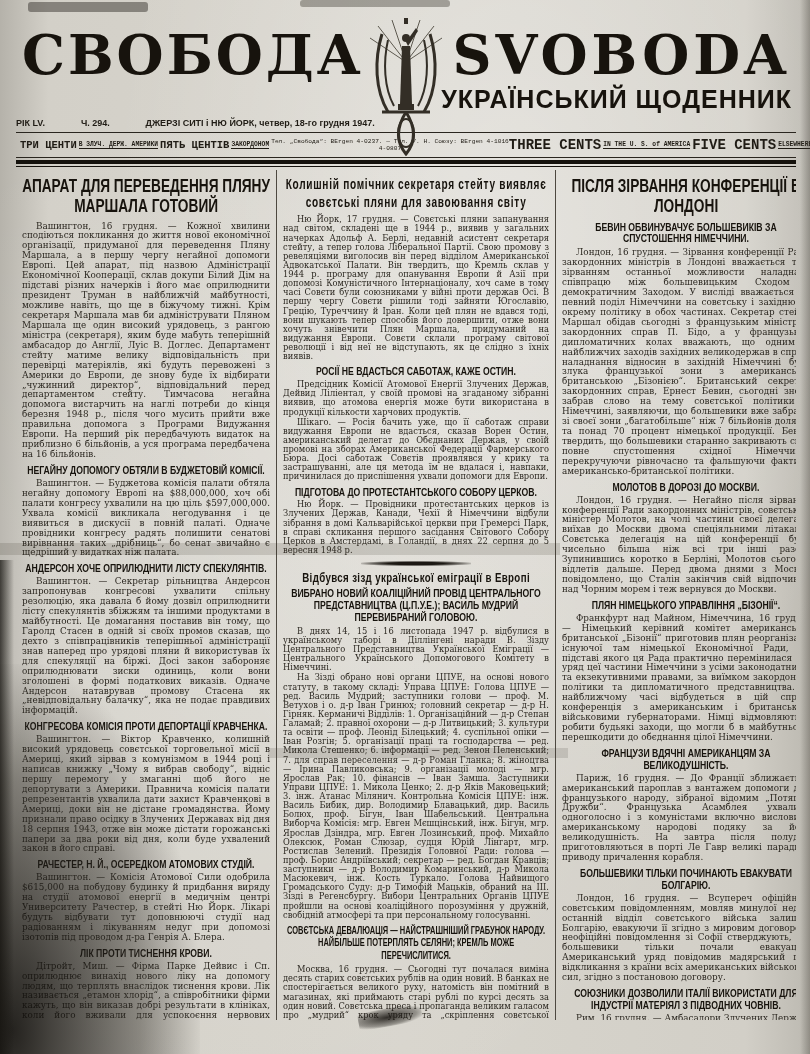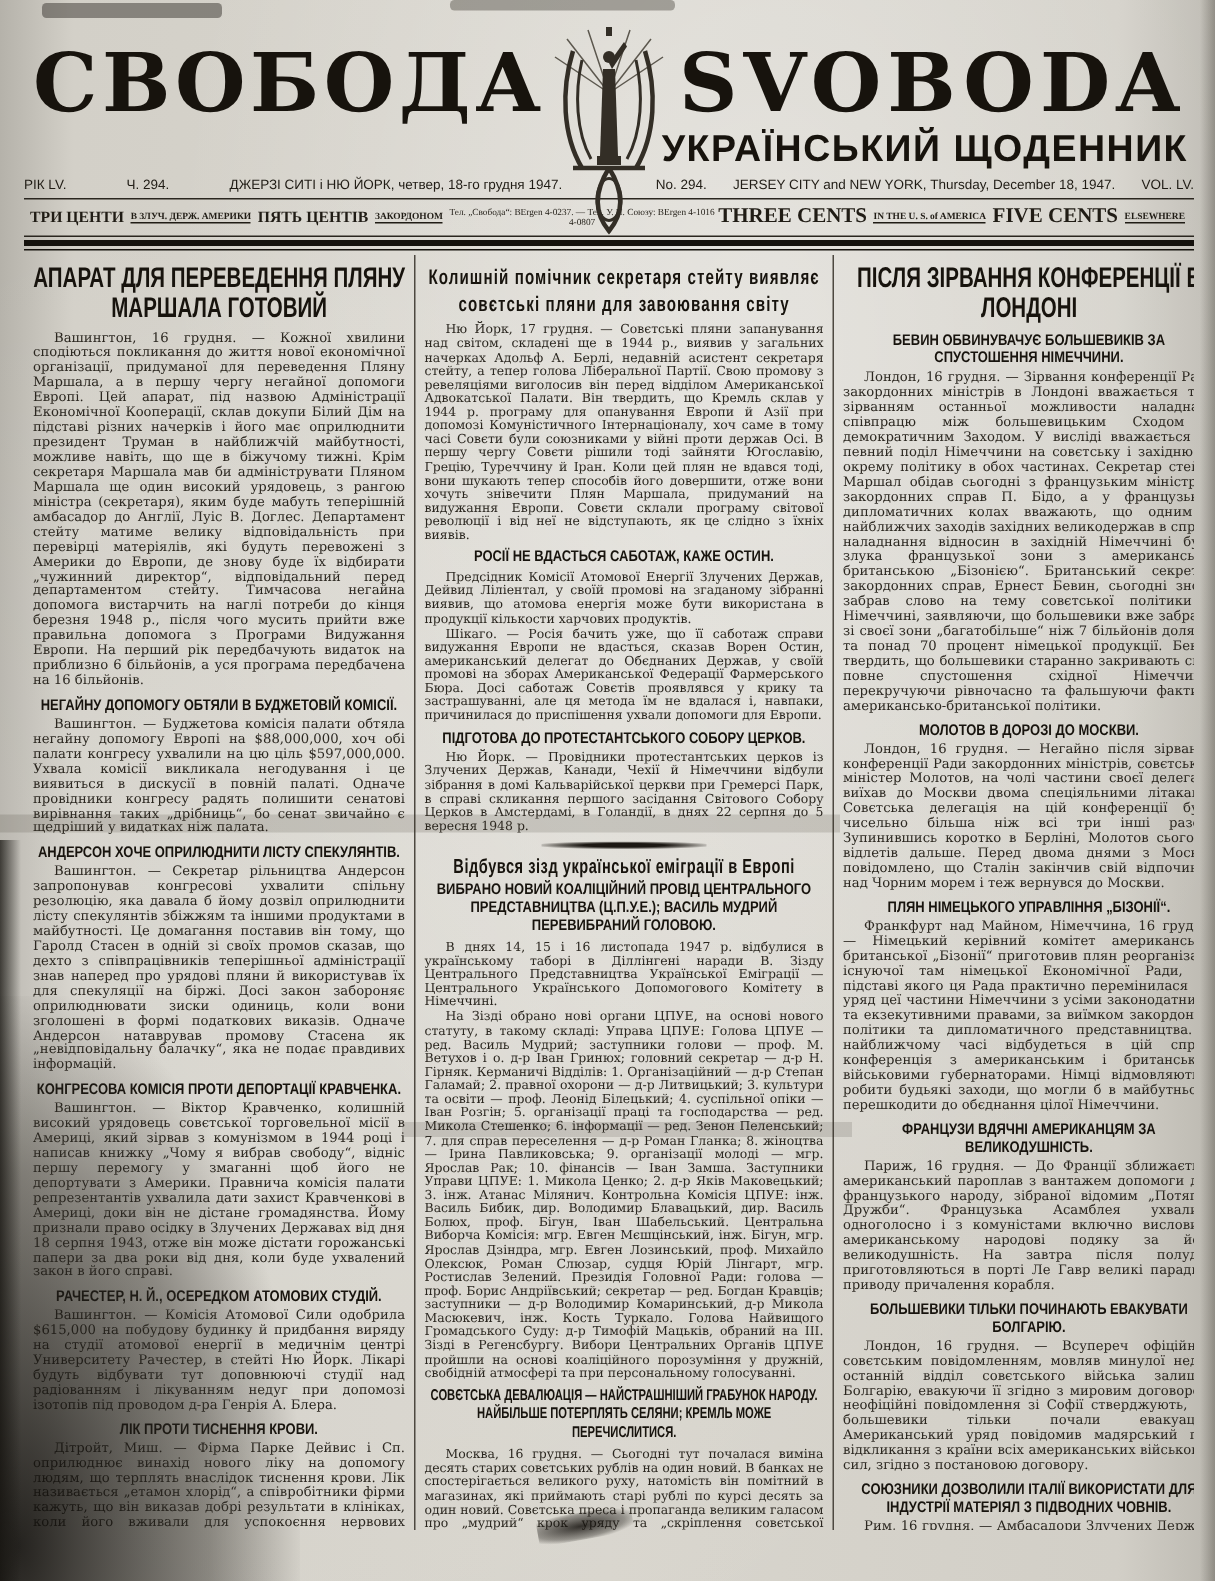--- a/index.html
+++ b/index.html
@@ -31,26 +31,26 @@
   .masthead{position:relative;}
   .titles{display:flex;justify-content:space-between;align-items:flex-end;padding:6px 6px 0 6px;}
   .title-cyr,.title-lat{font-family:"DejaVu Serif",serif;font-weight:700;font-size:54px;line-height:.95;
     letter-spacing:3px;color:#17130d;}
   .title-lat{letter-spacing:4px;}
   .subtitles{display:flex;justify-content:flex-end;align-items:flex-end;padding:4px 4px 0 4px;margin-top:2px;}
   .sub-cyr,.sub-lat{font-family:"Liberation Sans",sans-serif;font-weight:700;font-size:25px;line-height:1;
     color:#17130d;letter-spacing:1px;}
   .sub-lat{letter-spacing:2px;}
   .dateline{display:flex;justify-content:space-between;margin-top:6px;
-    font-family:"Liberation Sans",sans-serif;font-weight:400;font-size:9px;color:#201c15;}
+    font-family:"Liberation Sans",sans-serif;font-weight:700;font-size:9px;color:#201c15;}
   .dateline .half{display:flex;width:46%;justify-content:space-between;align-items:baseline;}
   .emblem{position:absolute;left:342px;top:-8px;width:96px;height:150px;z-index:2;}
   .price-row{margin-top:4px;border-top:1.5px solid #2a261f;border-bottom:1.5px solid #2a261f;
     display:flex;align-items:center;justify-content:space-between;height:24px;padding:0 4px;
-    font-family:Liberation Serif, serif;color:#201c15;}
+    font-family:Liberation Mono, monospace;color:#201c15;}
   .price-big{font-weight:700;font-size:10.5px;white-space:nowrap;}
   .price-big-en{font-weight:700;font-size:14px;white-space:nowrap;}
   .price-tiny{font-weight:700;font-size:6.3px;border-bottom:1px solid #201c15;white-space:nowrap;margin:0 2px;}
   .phones{font-size:6.2px;text-align:center;line-height:1.25;white-space:nowrap;}
   .thick-rule{height:4px;background:#15120d;margin-top:2px;}
   .thin-rule{height:1px;background:#15120d;margin-top:2px;}
   
   .columns{display:grid;grid-template-columns:260px 280px 260px;height:850px;overflow:hidden;margin-top:3px;}
   .col{overflow:hidden;padding:4px 6px 0 6px;}
   .col-center{border-left:1px solid #4d4840;border-right:1px solid #4d4840;}
@@ -83,25 +83,20 @@
     </div>
     <div class="subtitles">
       <div class="sub-cyr">УКРАЇНСЬКИЙ ЩОДЕННИК</div>
     </div>
     <div class="dateline">
       <div class="half">
         <span>РІК LV.</span>
         <span>Ч. 294.</span>
         <span>ДЖЕРЗІ СИТІ і НЮ ЙОРК, четвер, 18-го грудня 1947.</span>
       </div>
-      <div class="half">
-        <span>No. 294.</span>
-        <span>JERSEY CITY and NEW YORK, Thursday, December 18, 1947.</span>
-        <span>VOL. LV.</span>
-      </div>
     </div>
     <div class="price-row">
       <span class="price-big">ТРИ ЦЕНТИ</span>
       <span class="price-tiny">В ЗЛУЧ. ДЕРЖ. АМЕРИКИ</span>
       <span class="price-big">ПЯТЬ ЦЕНТІВ</span>
       <span class="price-tiny">ЗАКОРДОНОМ</span>
       <span class="phones">
         <span>Тел. „Свобода“: BErgen 4-0237. — Тел. У. Н. Союзу: BErgen 4-1016</span><br>
         <span>4-0807</span>
       </span>

